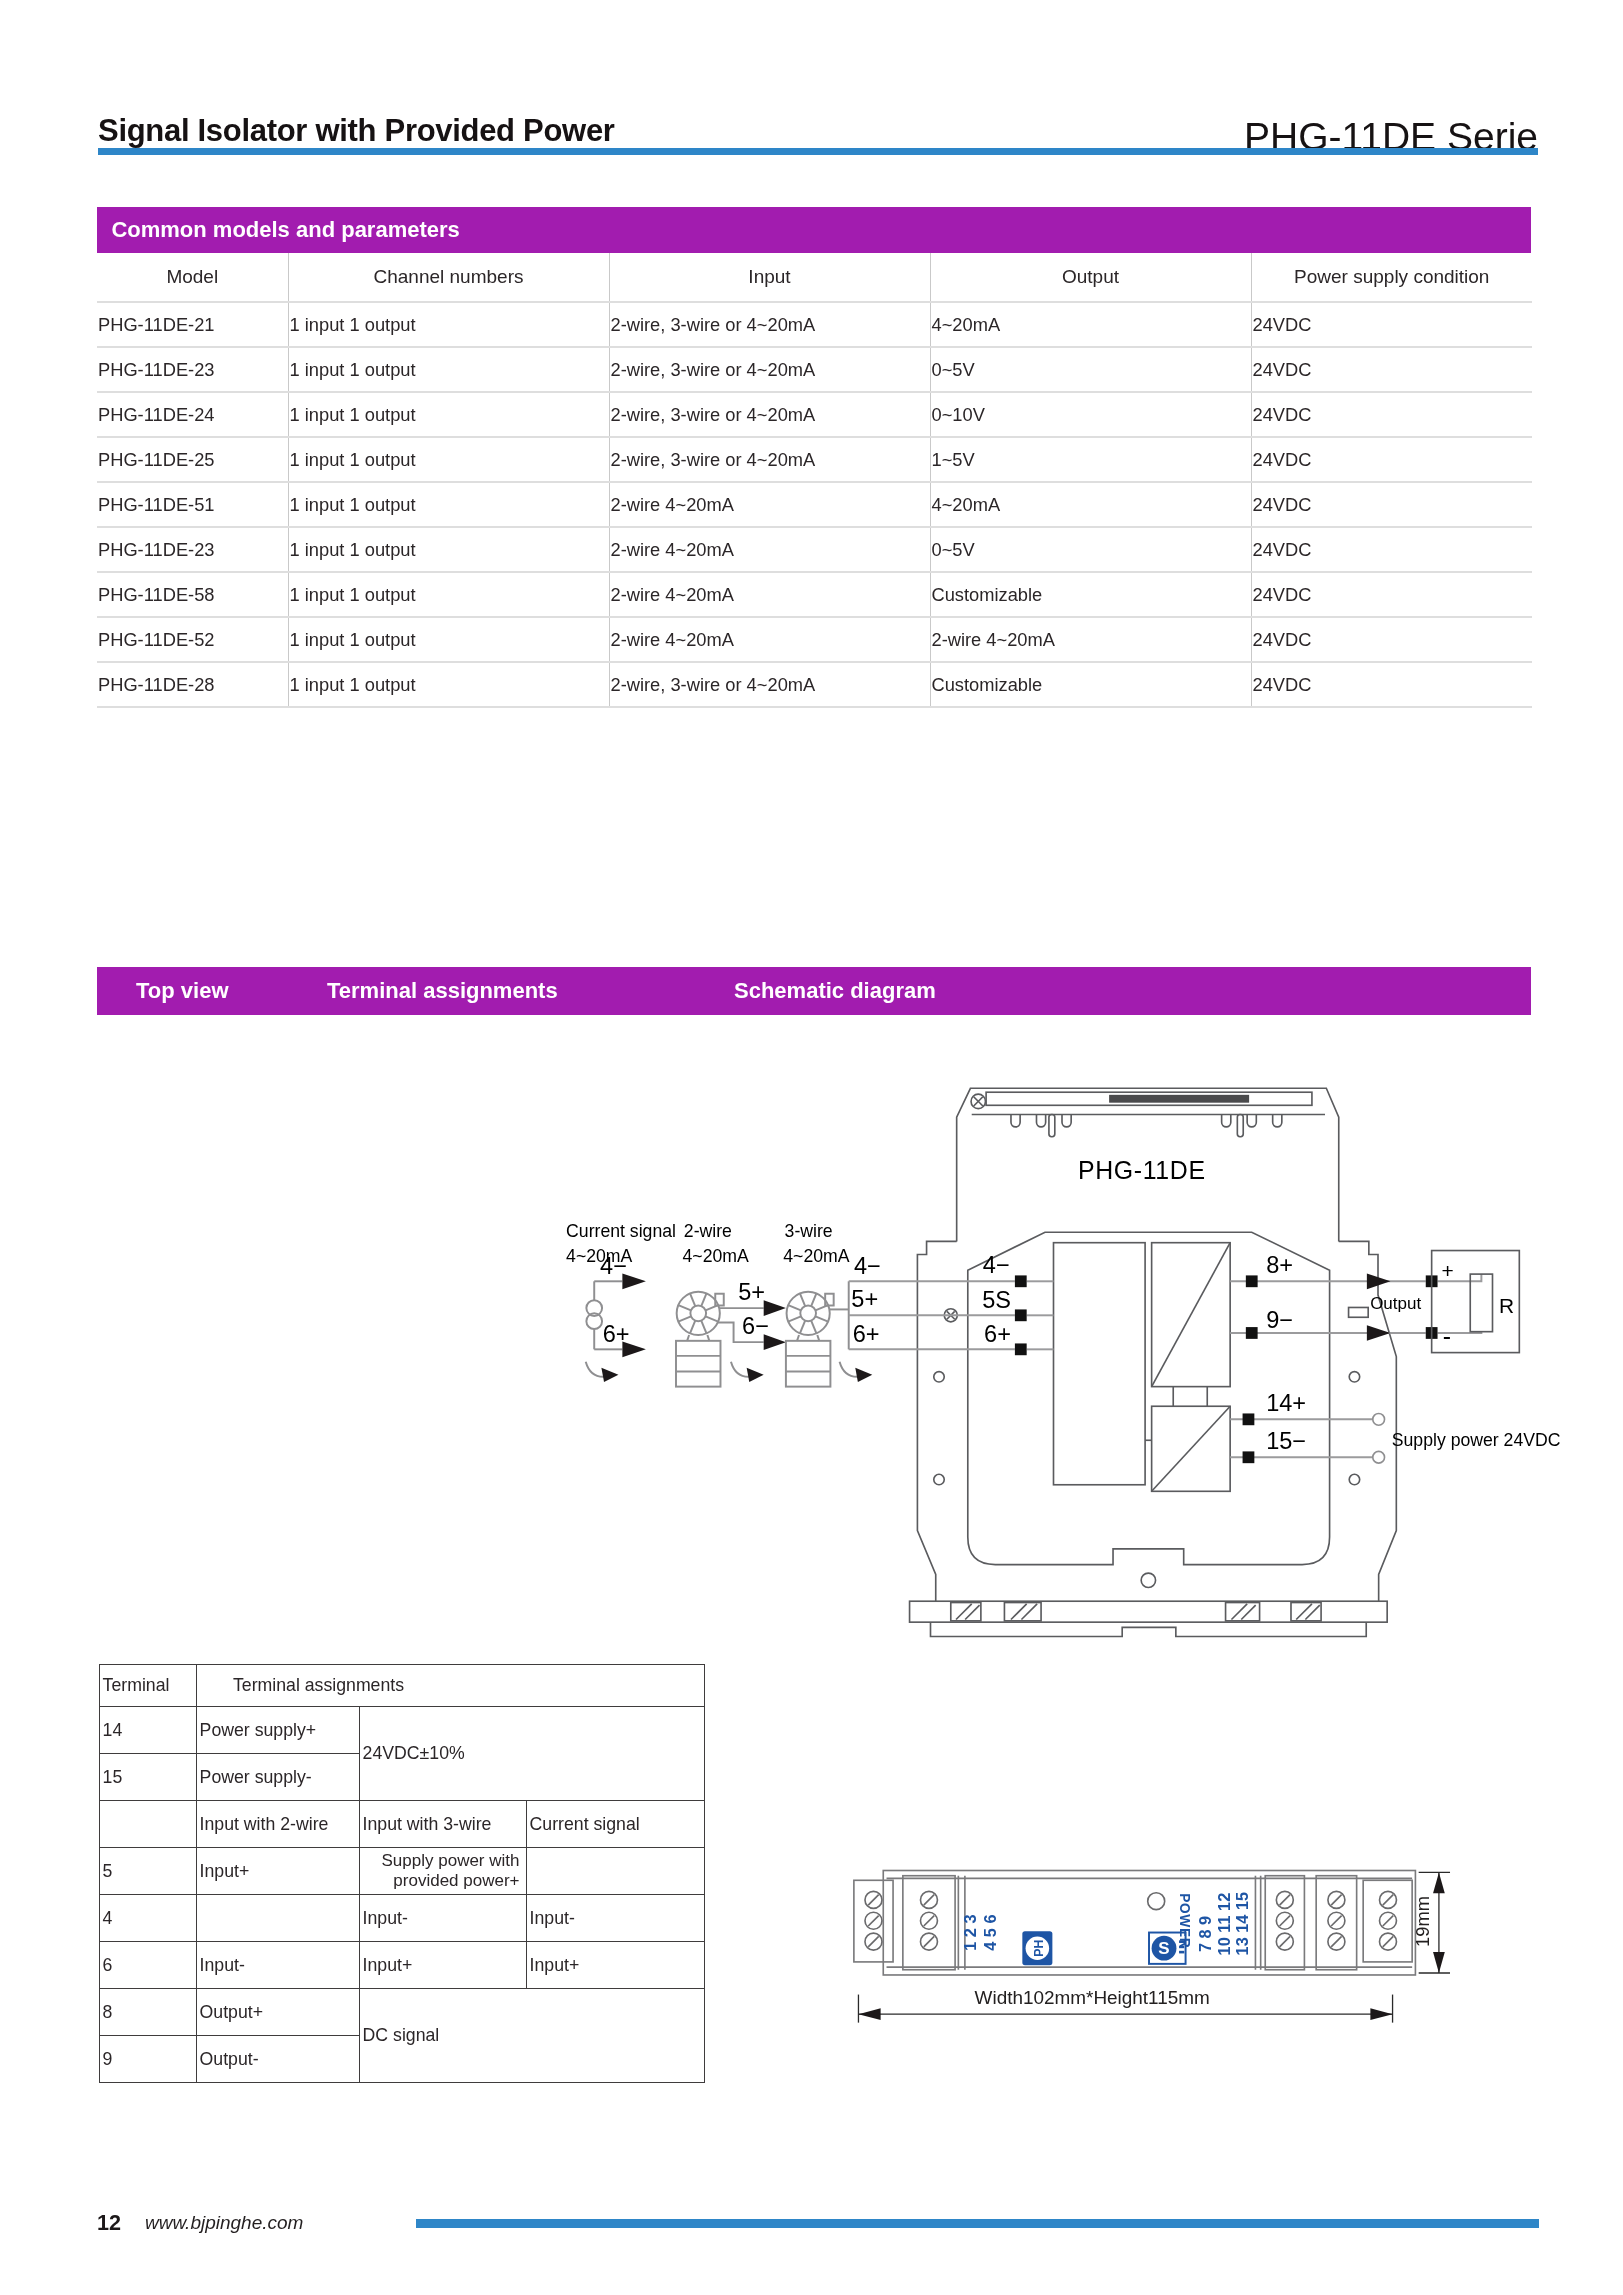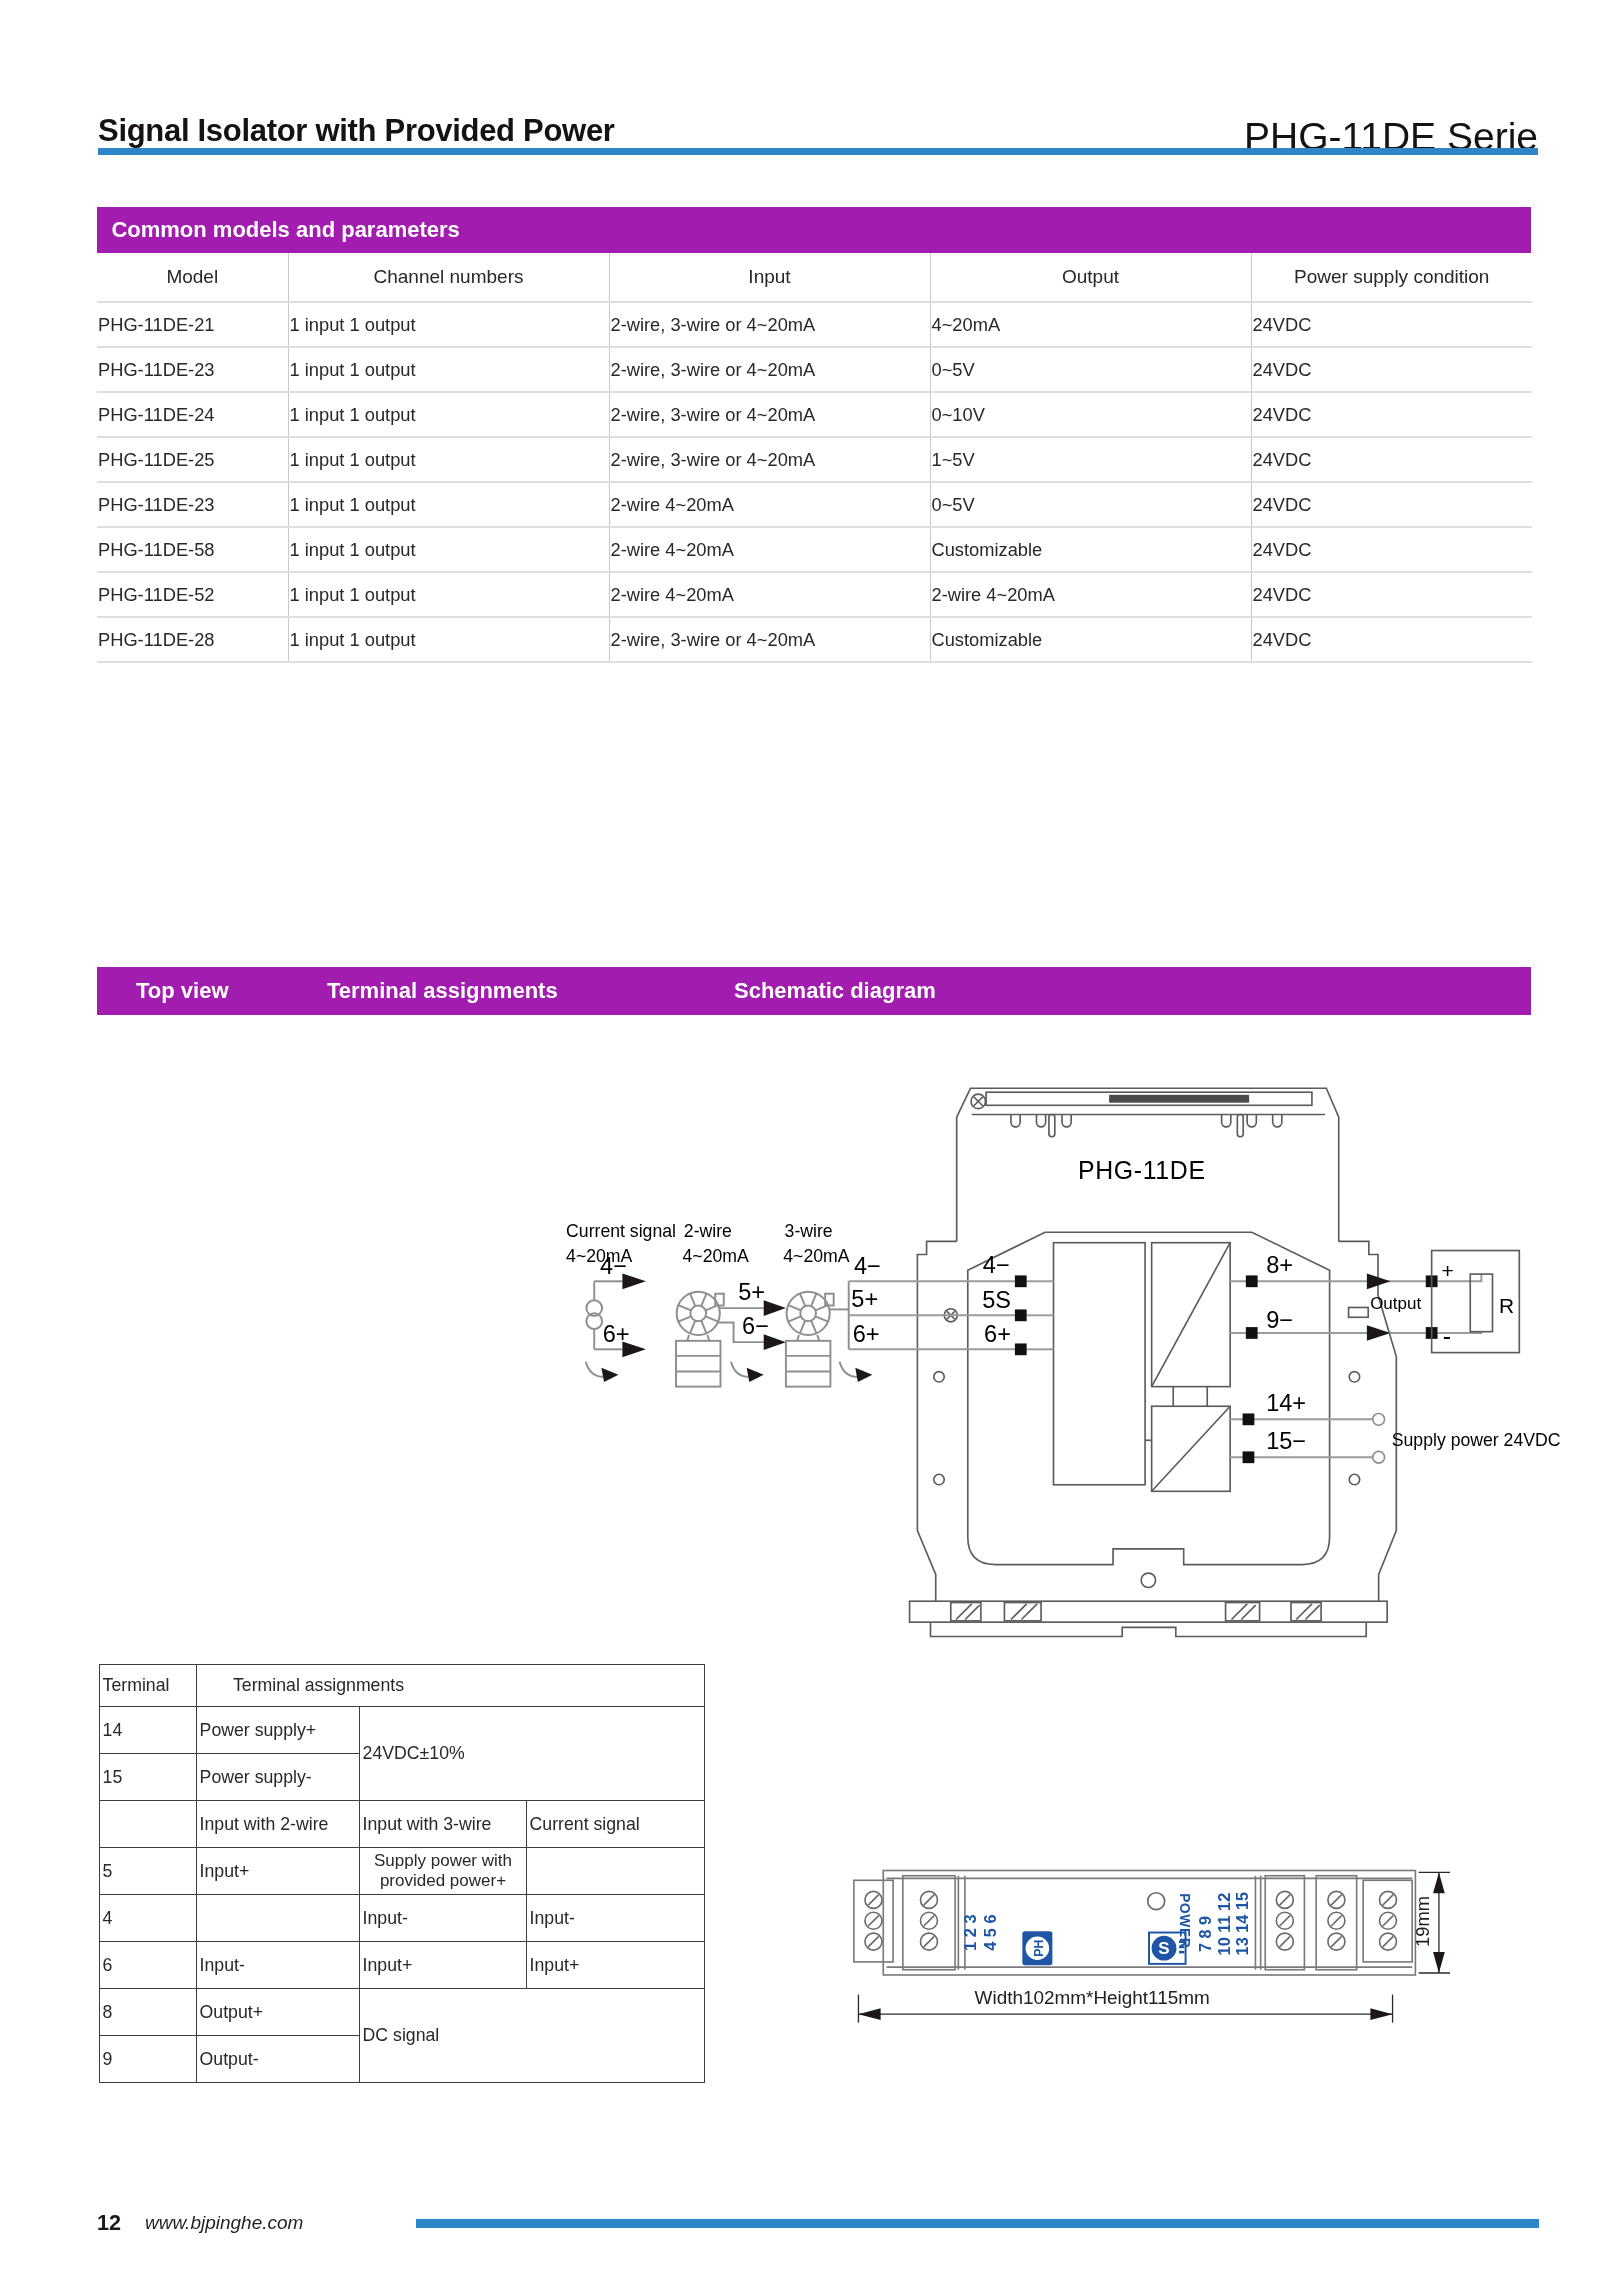--- a/index.html
+++ b/index.html
@@ -28,21 +28,21 @@
   #models-table th{height:46px;font-weight:normal;font-size:19px;color:#2b2628;text-align:center;}
   #models-table td{height:41px;font-size:18.3px;color:#2b2628;text-align:left;border-top:2.6px solid #dedede;}
   #models-table tr:last-child td{border-bottom:2.6px solid #dedede;}
   #models-table th.vd, #models-table td.vd{border-left:1.3px solid #c9c9c9;}
 
   
   .terminal-wrap{left:99px;top:1664px;}
   #terminal-table td{border:1.3px solid #3f3c3d;font-size:17.7px;color:#2b2628;text-align:left;vertical-align:middle;height:46px;padding:0 2.6px;}
   #terminal-table tr:first-child td{height:41px;}
   #terminal-table td.left{text-align:left;padding-left:36px;}
-  #terminal-table td.wrapcell{text-align:center;padding:0 6.5px;font-size:17px;line-height:1.18;}
+  #terminal-table td.wrapcell{text-align:right;padding:0 6.5px;font-size:17px;line-height:1.18;}
 
   
   .footer-num{left:97px;top:2210px;font-size:21.6px;font-weight:bold;color:#1c1819;}
   .footer-site{left:145px;top:2212px;font-size:19px;font-style:italic;color:#231f20;}
   .footer-rule{left:416px;top:2219px;width:1123px;height:8.5px;}
 
   .bluefill{background:#2e86c8;}
 
   svg text{font-family:"Liberation Sans", sans-serif;}
 </style>
@@ -95,20 +95,27 @@
           <td class="vd">1 input 1 output</td>
           <td class="vd">2-wire, 3-wire or 4~20mA</td>
           <td class="vd">0~10V</td>
           <td class="vd">24VDC</td>
         </tr>
         <tr>
           <td>PHG-11DE-25</td>
           <td class="vd">1 input 1 output</td>
           <td class="vd">2-wire, 3-wire or 4~20mA</td>
           <td class="vd">1~5V</td>
+          <td class="vd">24VDC</td>
+        </tr>
+        <tr>
+          <td>PHG-11DE-51</td>
+          <td class="vd">1 input 1 output</td>
+          <td class="vd">2-wire 4~20mA</td>
+          <td class="vd">4~20mA</td>
           <td class="vd">24VDC</td>
         </tr>
         <tr>
           <td>PHG-11DE-23</td>
           <td class="vd">1 input 1 output</td>
           <td class="vd">2-wire 4~20mA</td>
           <td class="vd">0~5V</td>
           <td class="vd">24VDC</td>
         </tr>
         <tr>

